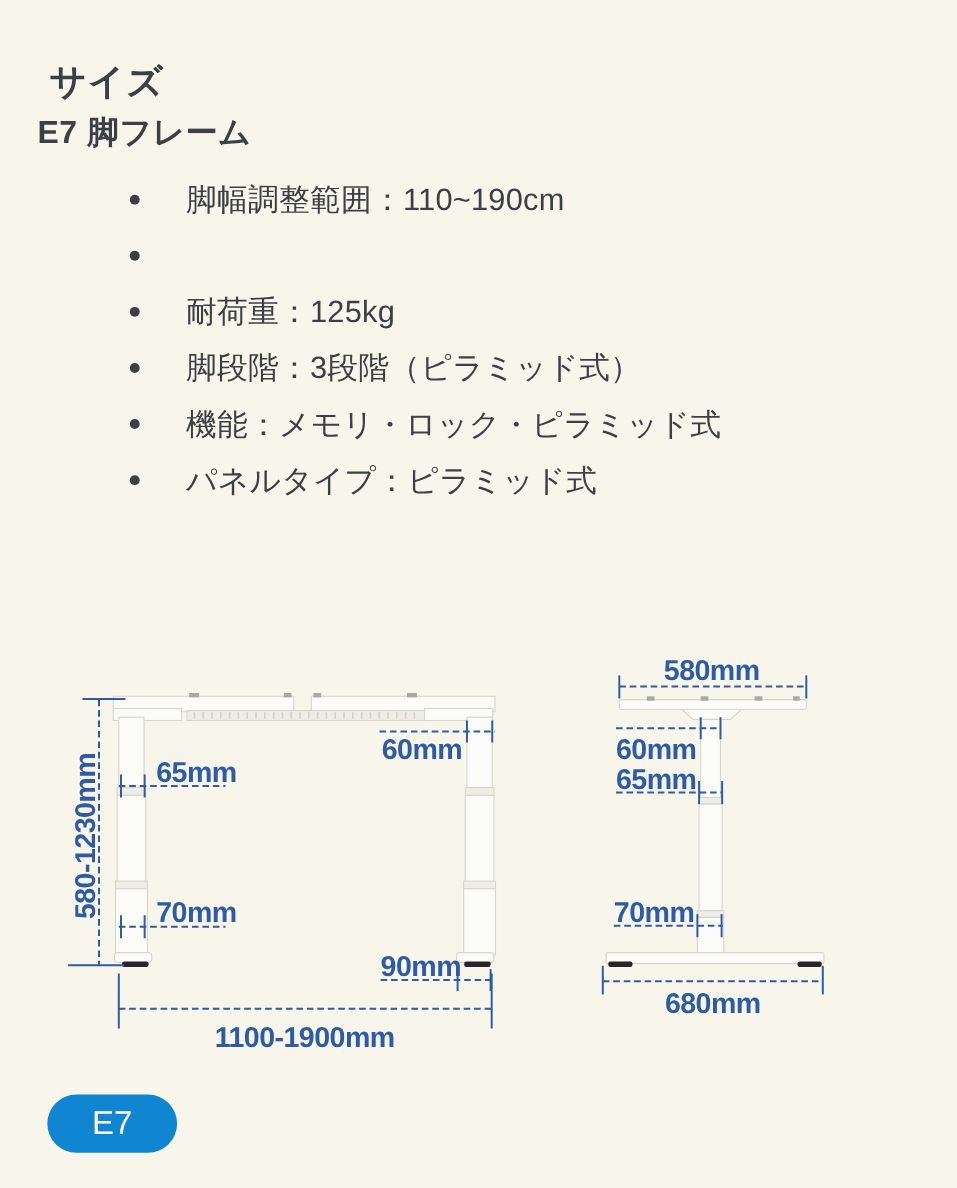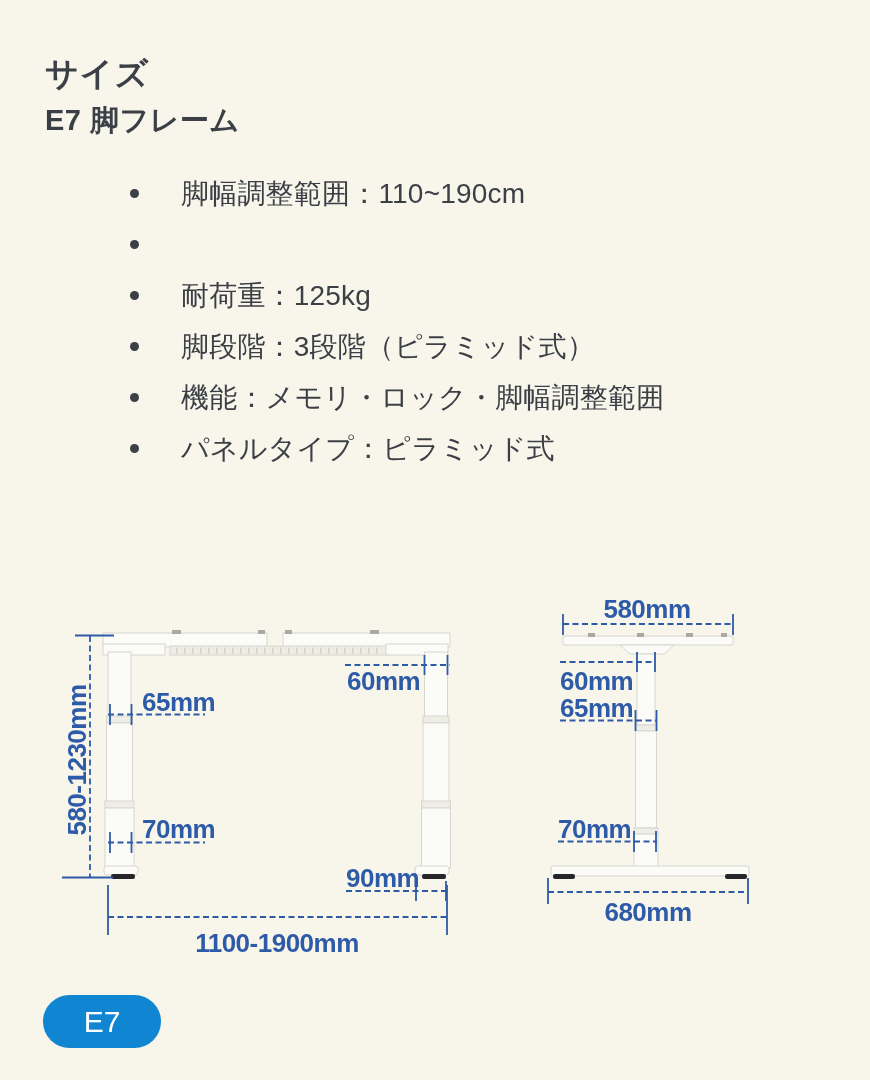--- a/index.html
+++ b/index.html
@@ -8,22 +8,22 @@
     --frame-fill:#fbfbf8; --frame-stroke:#d6d5cf;
   }
   *{box-sizing:border-box;}
   html,body{margin:0;padding:0;}
   body{
     width:870px;height:1080px;position:relative;overflow:hidden;
     background:var(--background);color:var(--text-color);
     font-family:"Liberation Sans","DejaVu Sans",sans-serif;
   }
   .title{position:absolute;left:45px;top:52px;font-size:33px;font-weight:600;letter-spacing:1px;}
-  .subtitle{position:absolute;left:45px;top:101px;font-size:29px;font-weight:600;letter-spacing:0.5px;}
-  .specs{position:absolute;left:0;top:156px;margin:12px;padding:0;list-style:none;width:854px;}
+  .subtitle{position:absolute;left:34px;top:101px;font-size:29px;font-weight:600;letter-spacing:0.5px;}
+  .specs{position:absolute;left:0;top:156px;margin:0;padding:0;list-style:none;width:854px;}
   .specs li{height:51px;display:flex;align-items:center;font-size:28px;letter-spacing:0.2px;}
   .bullet{width:9px;height:9px;border-radius:50%;background:var(--text-color);margin-left:118px;margin-right:42px;flex:none;}
   .diagram{position:absolute;left:0;top:560px;}
   .frame{fill:var(--frame-fill);stroke:var(--frame-stroke);stroke-width:1;}
   .collar{fill:#eeede6;stroke:var(--frame-stroke);stroke-width:1;}
   .pad{fill:#26262a;stroke:none;}
   .tab{fill:#a9a8a3;stroke:none;}
   .dim{stroke:var(--accent);stroke-width:1.8;fill:none;}
   .dash{stroke-dasharray:6 3.5;}
   .dimtext{fill:var(--accent);font-size:26px;font-weight:600;letter-spacing:-0.5px;}
@@ -50,21 +50,21 @@
   <li>
       <span class="bullet"></span>
       <span>耐荷重：125kg</span>
     </li>
   <li>
       <span class="bullet"></span>
       <span>脚段階：3段階（ピラミッド式）</span>
     </li>
   <li>
       <span class="bullet"></span>
-      <span>機能：メモリ・ロック・脚幅調整範囲</span>
+      <span>機能：メモリ・ロック・ピラミッド式</span>
     </li>
   <li>
       <span class="bullet"></span>
       <span>パネルタイプ：ピラミッド式</span>
     </li>
 </ul>
 
 <svg class="diagram" width="870" height="420" viewBox="0 0 870 420">
 
   <g>

